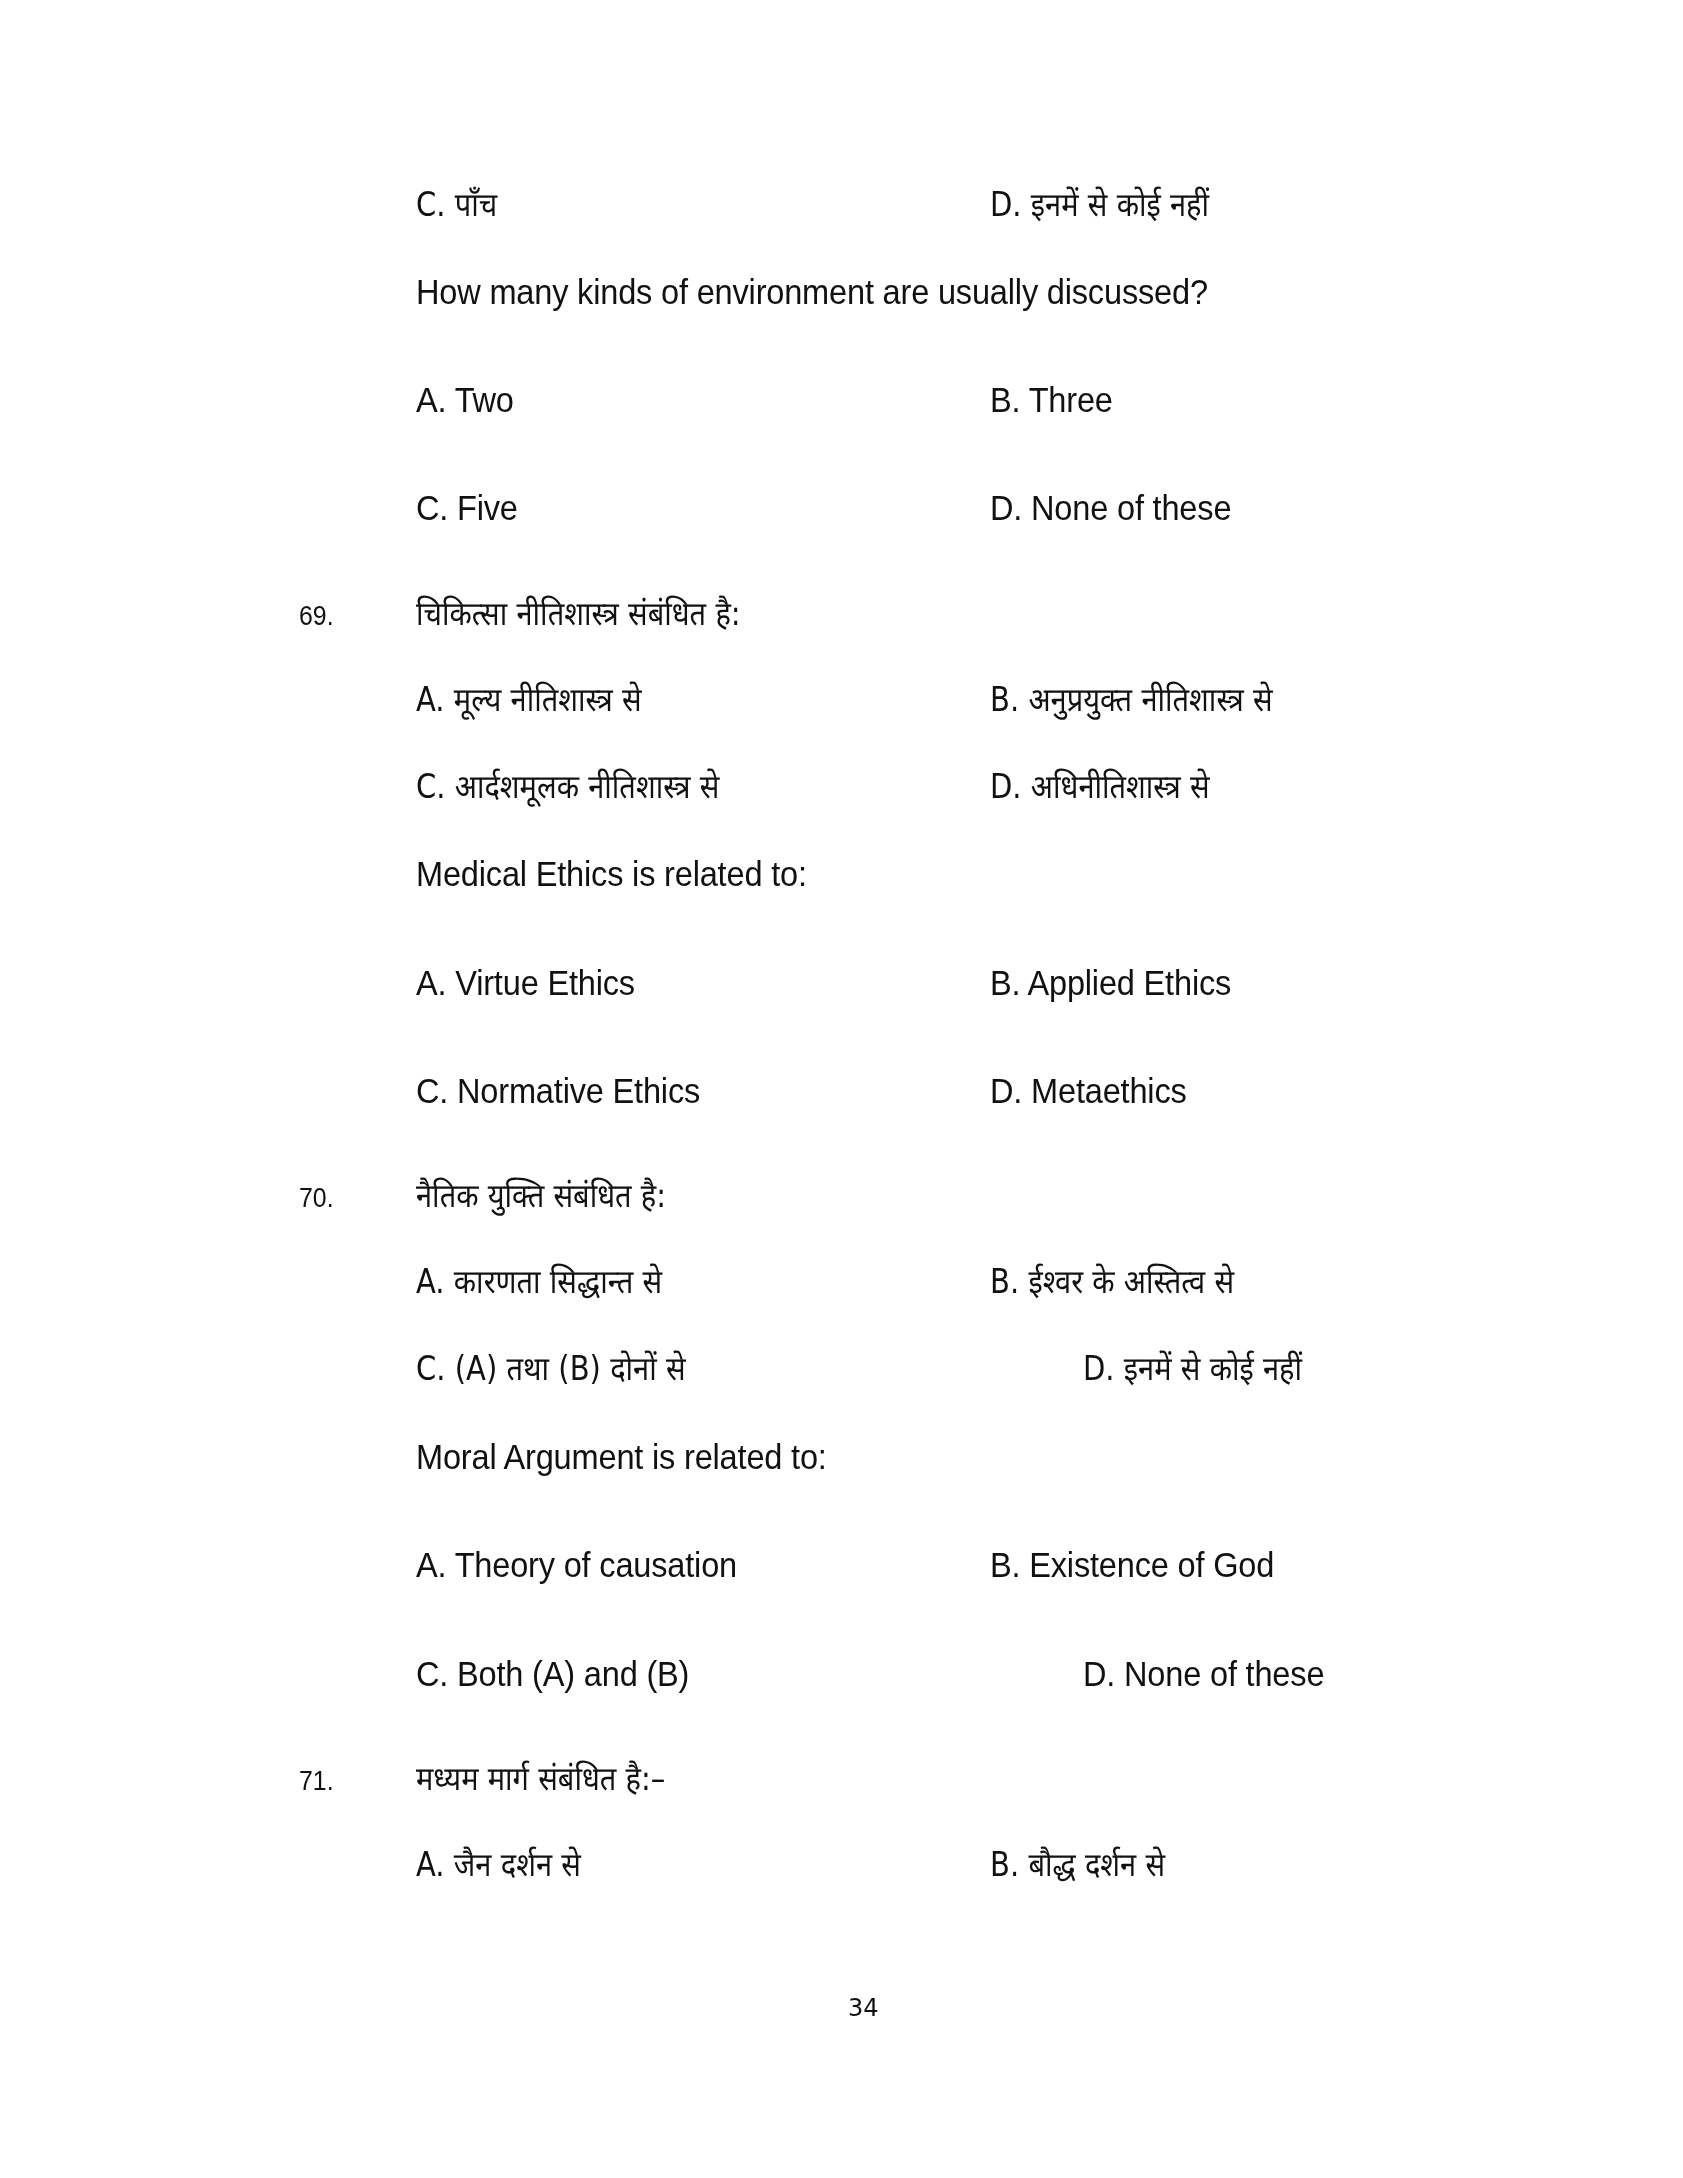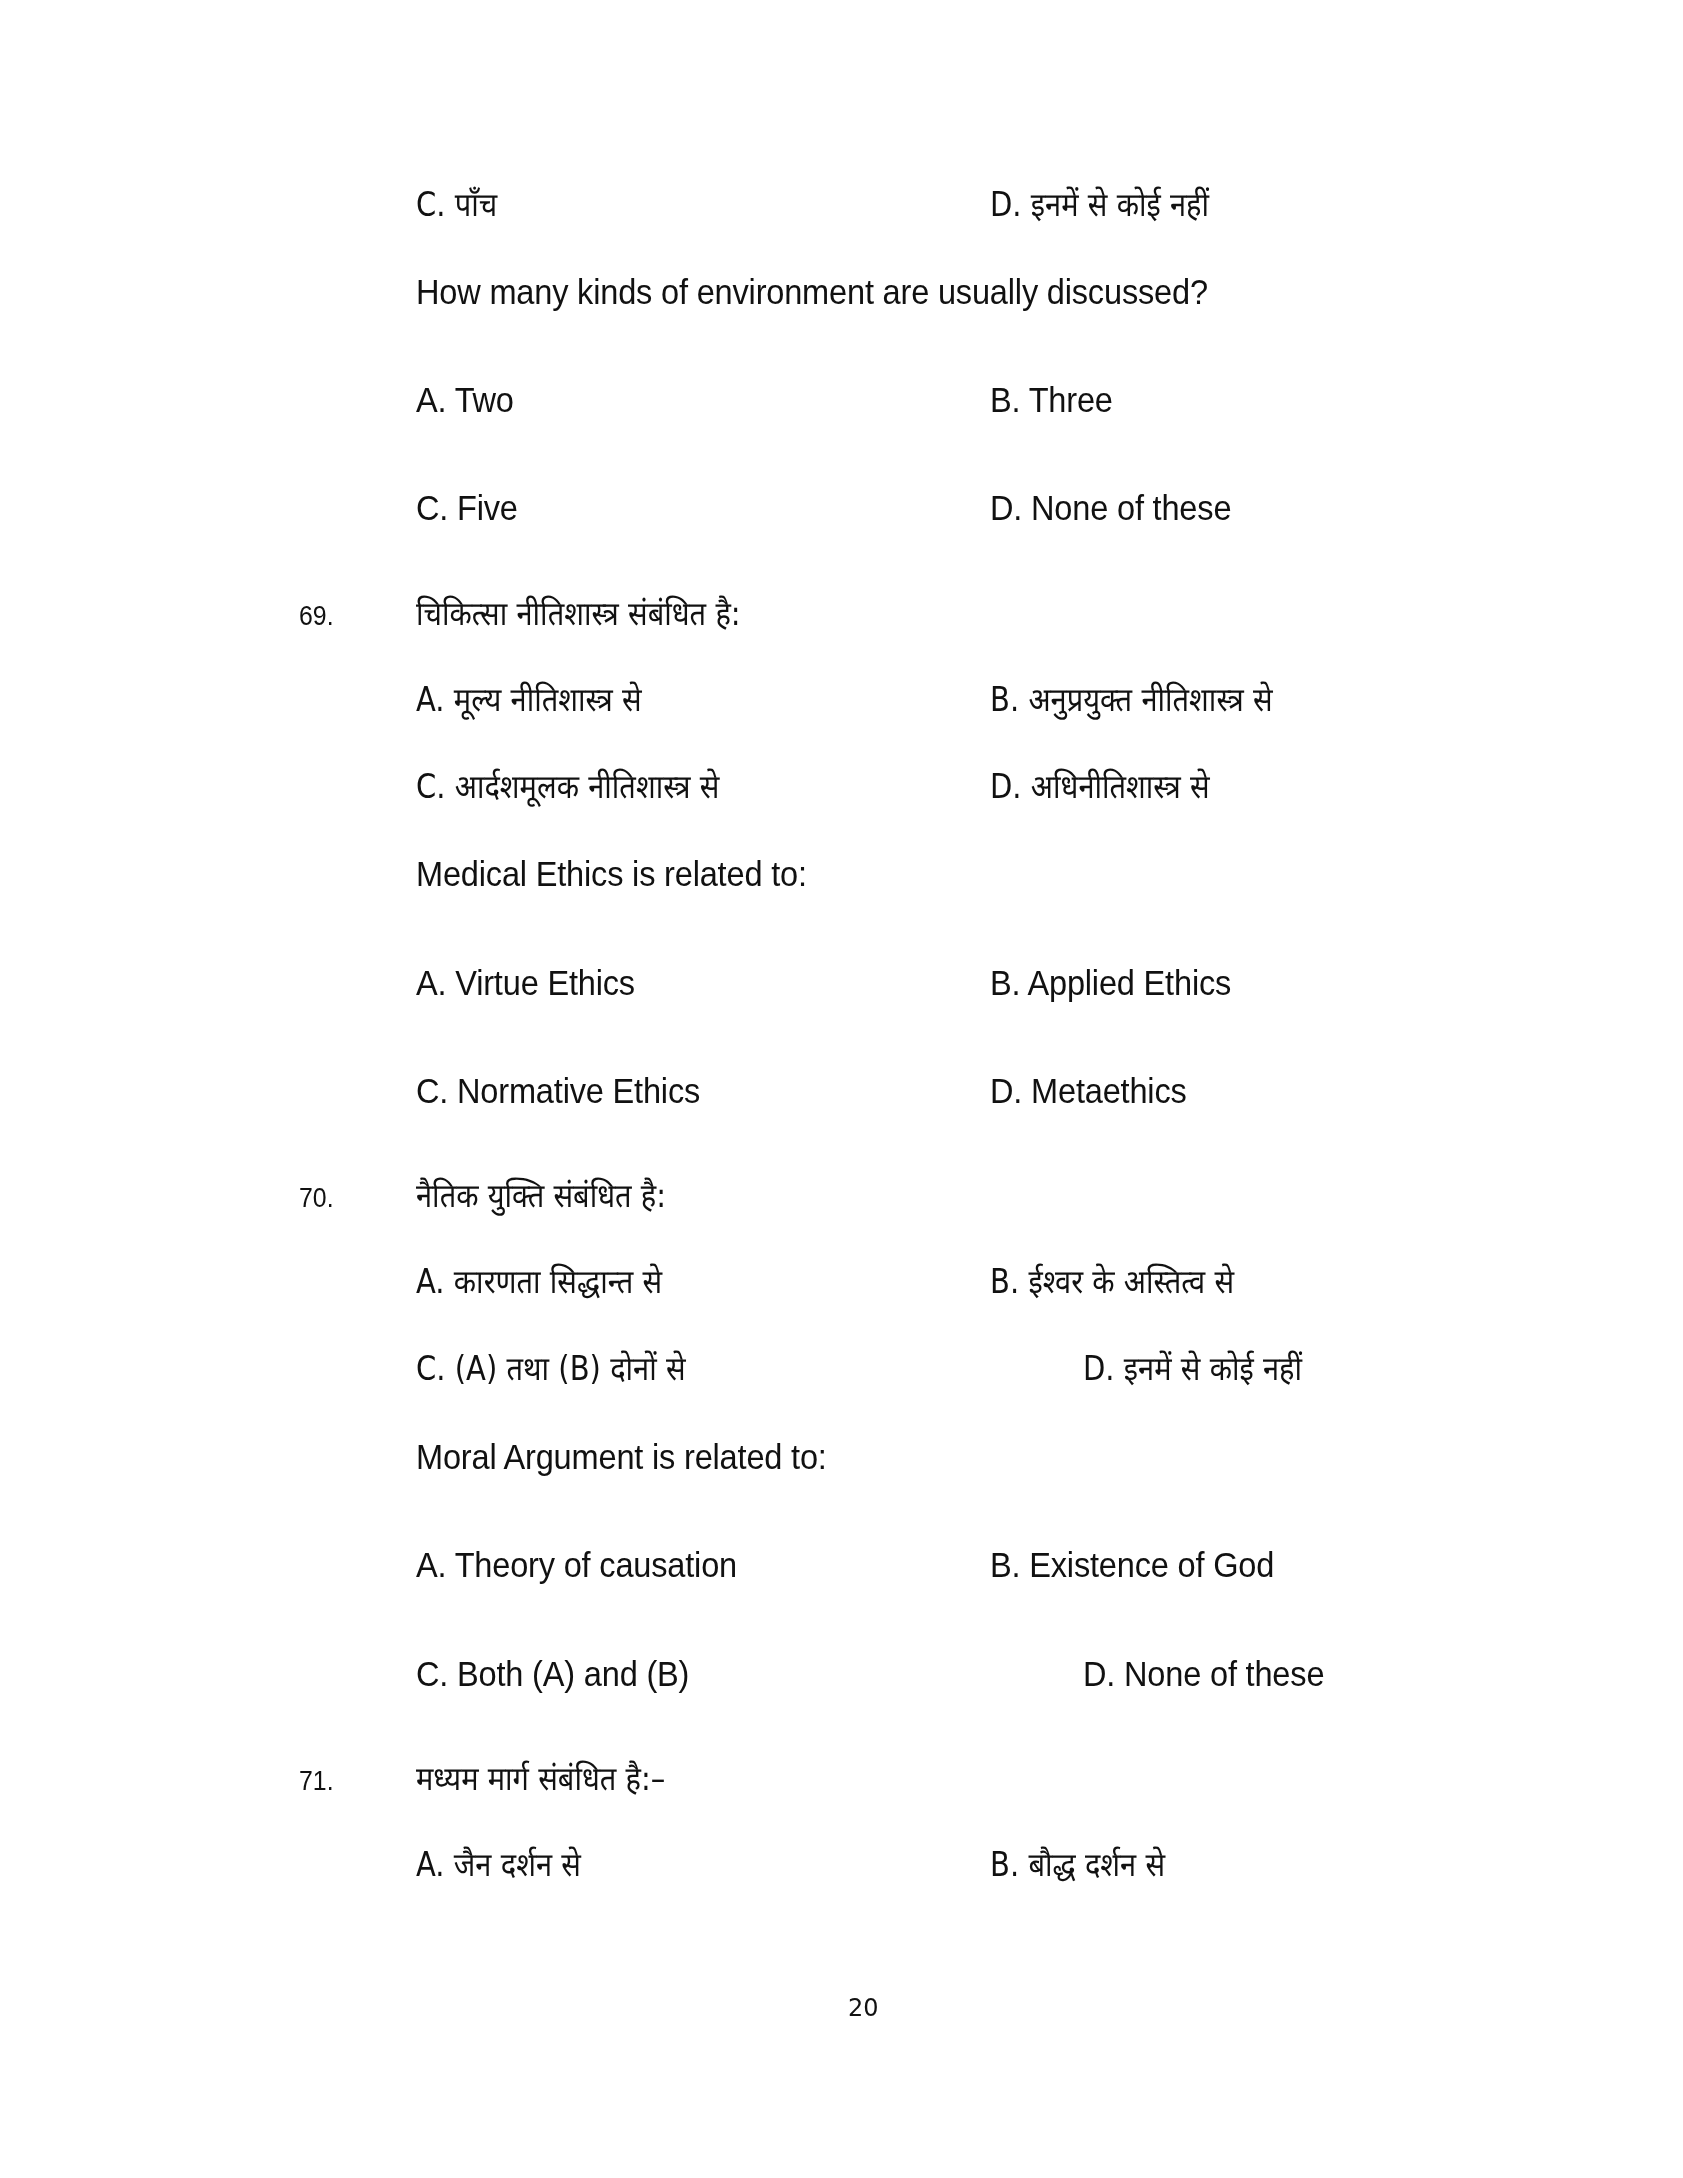--- a/index.html
+++ b/index.html
@@ -44,14 +44,14 @@
 <div class="line en" style="left:416px; top:1547px;">A. Theory of causation</div>
 <div class="line en" style="left:990px; top:1547px;">B. Existence of God</div>
 <div class="line en" style="left:416px; top:1656px;">C. Both (A) and (B)</div>
 <div class="line en" style="left:1083px; top:1656px;">D. None of these</div>
 
 <div class="line qnum" style="left:299px; top:1768px;">71.</div>
 <div class="line hi" style="left:416px; top:1762px;">मध्यम मार्ग संबंधित है:–</div>
 <div class="line hi" style="left:416px; top:1848px;">A. जैन दर्शन से</div>
 <div class="line hi" style="left:990px; top:1848px;">B. बौद्ध दर्शन से</div>
 
-<div class="line pagenum" style="left:848px; top:1996px;">20</div>
+<div class="line pagenum" style="left:848px; top:1996px;">34</div>
 
 
 </body></html>

